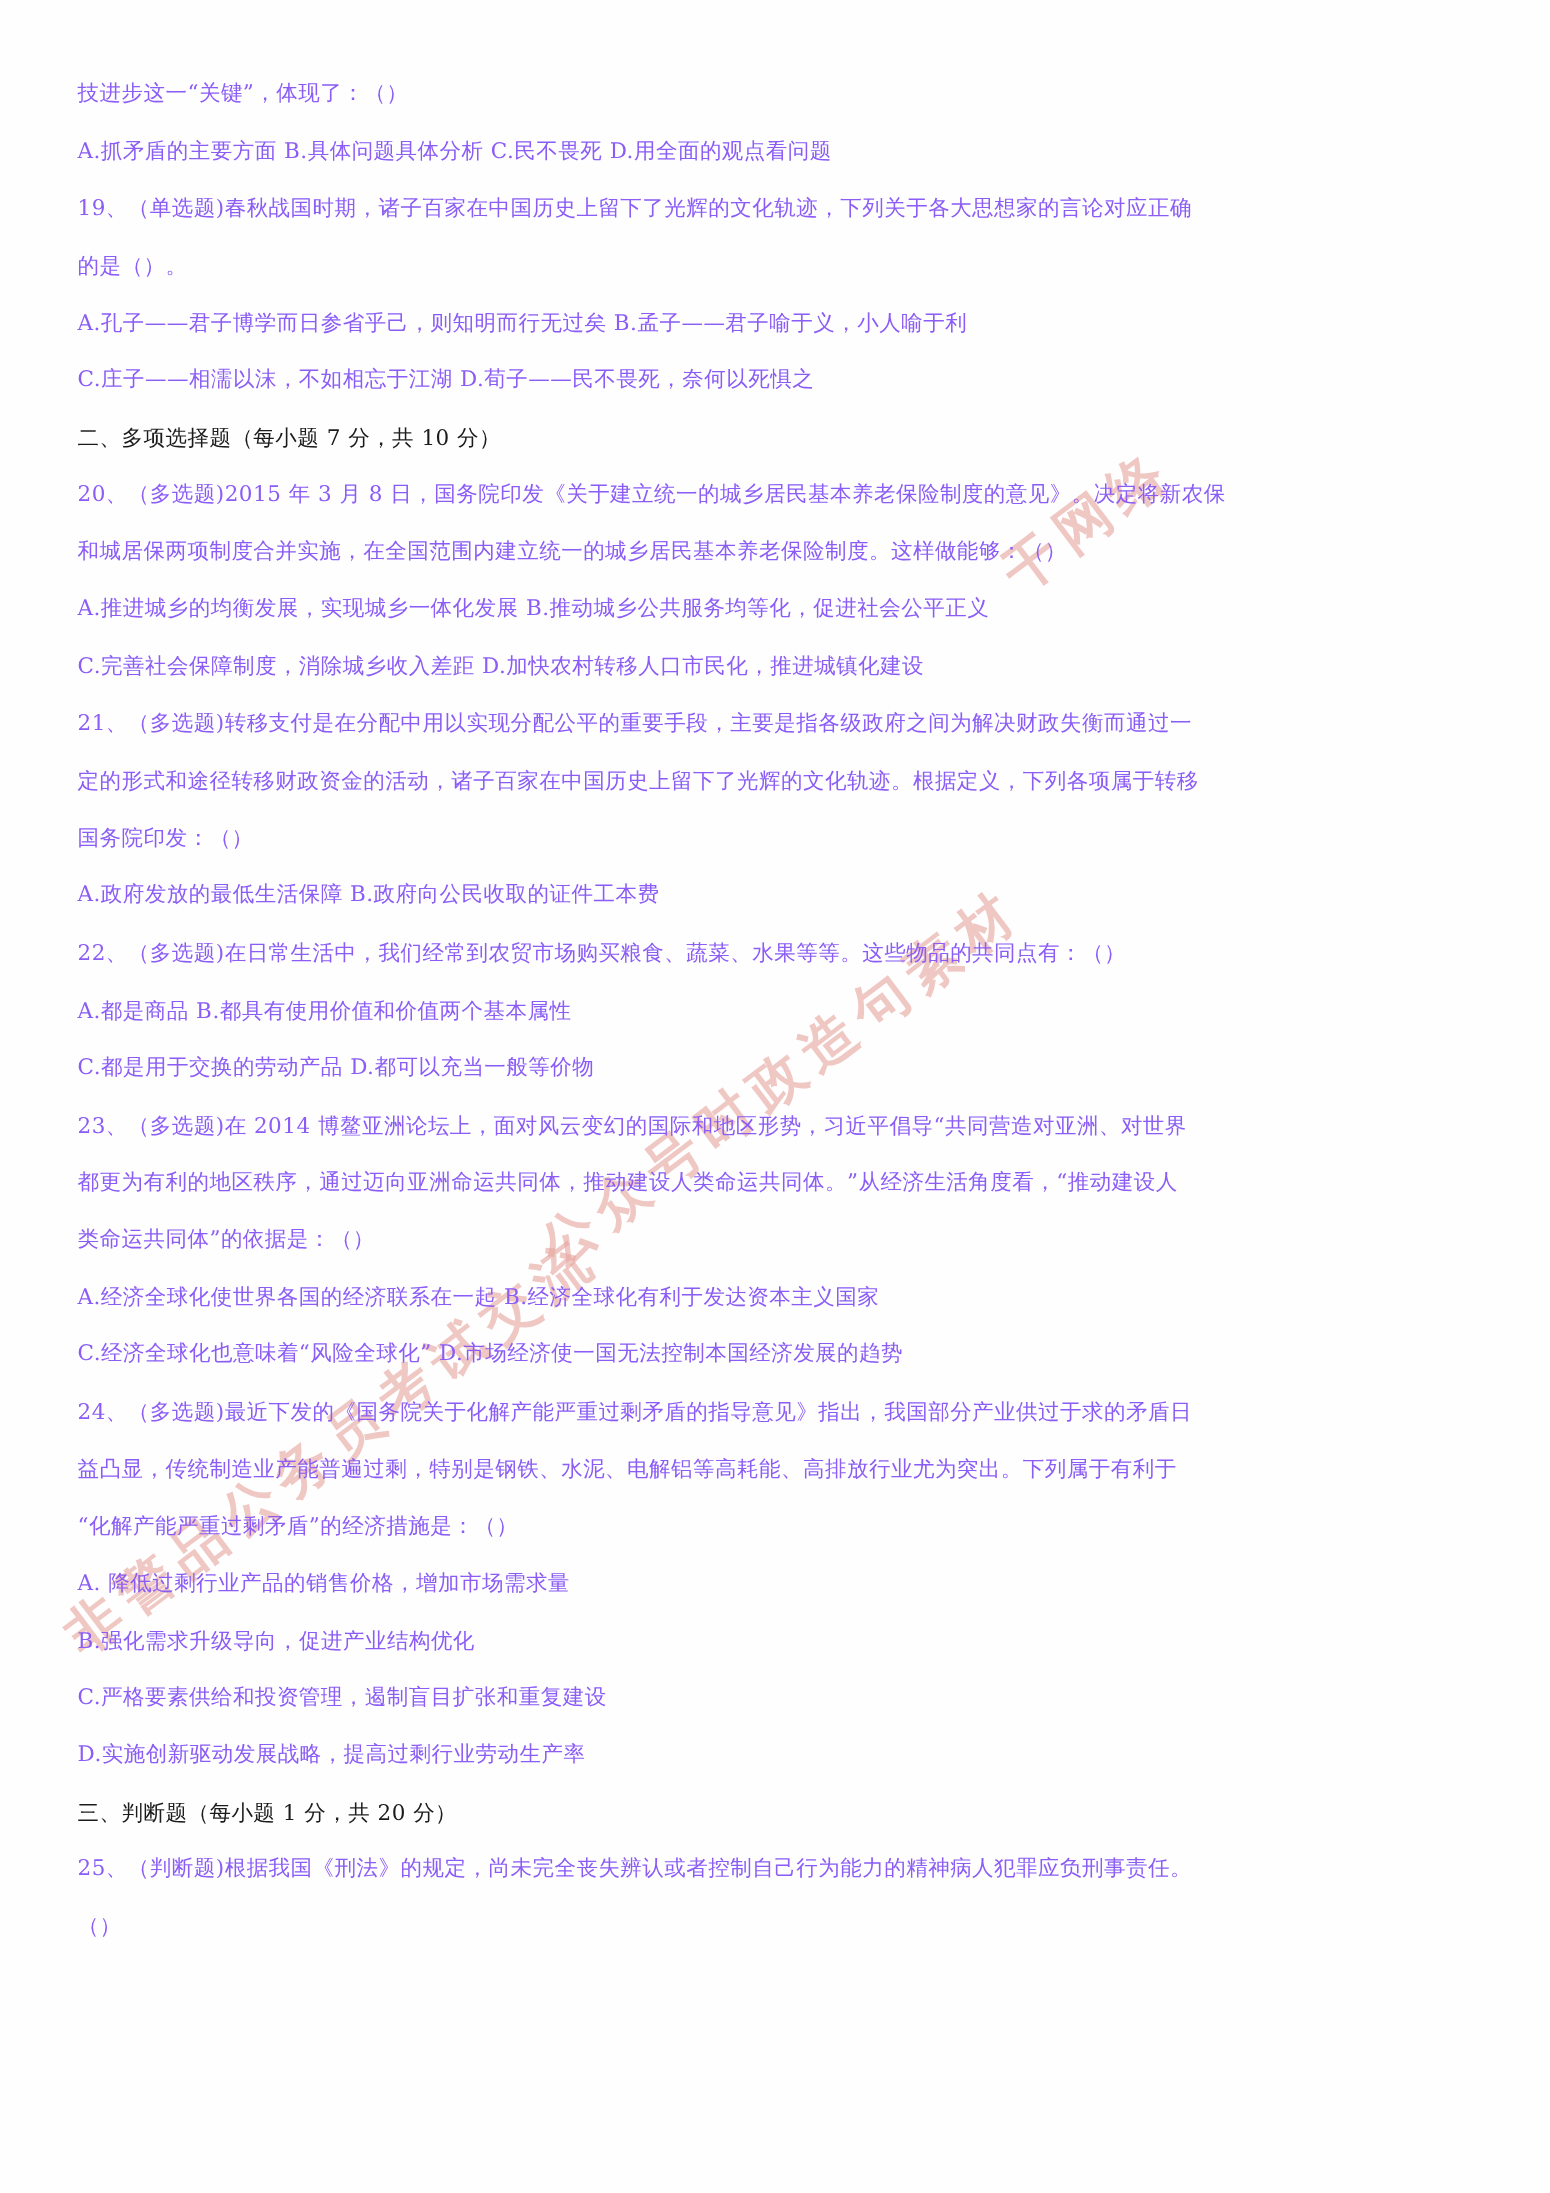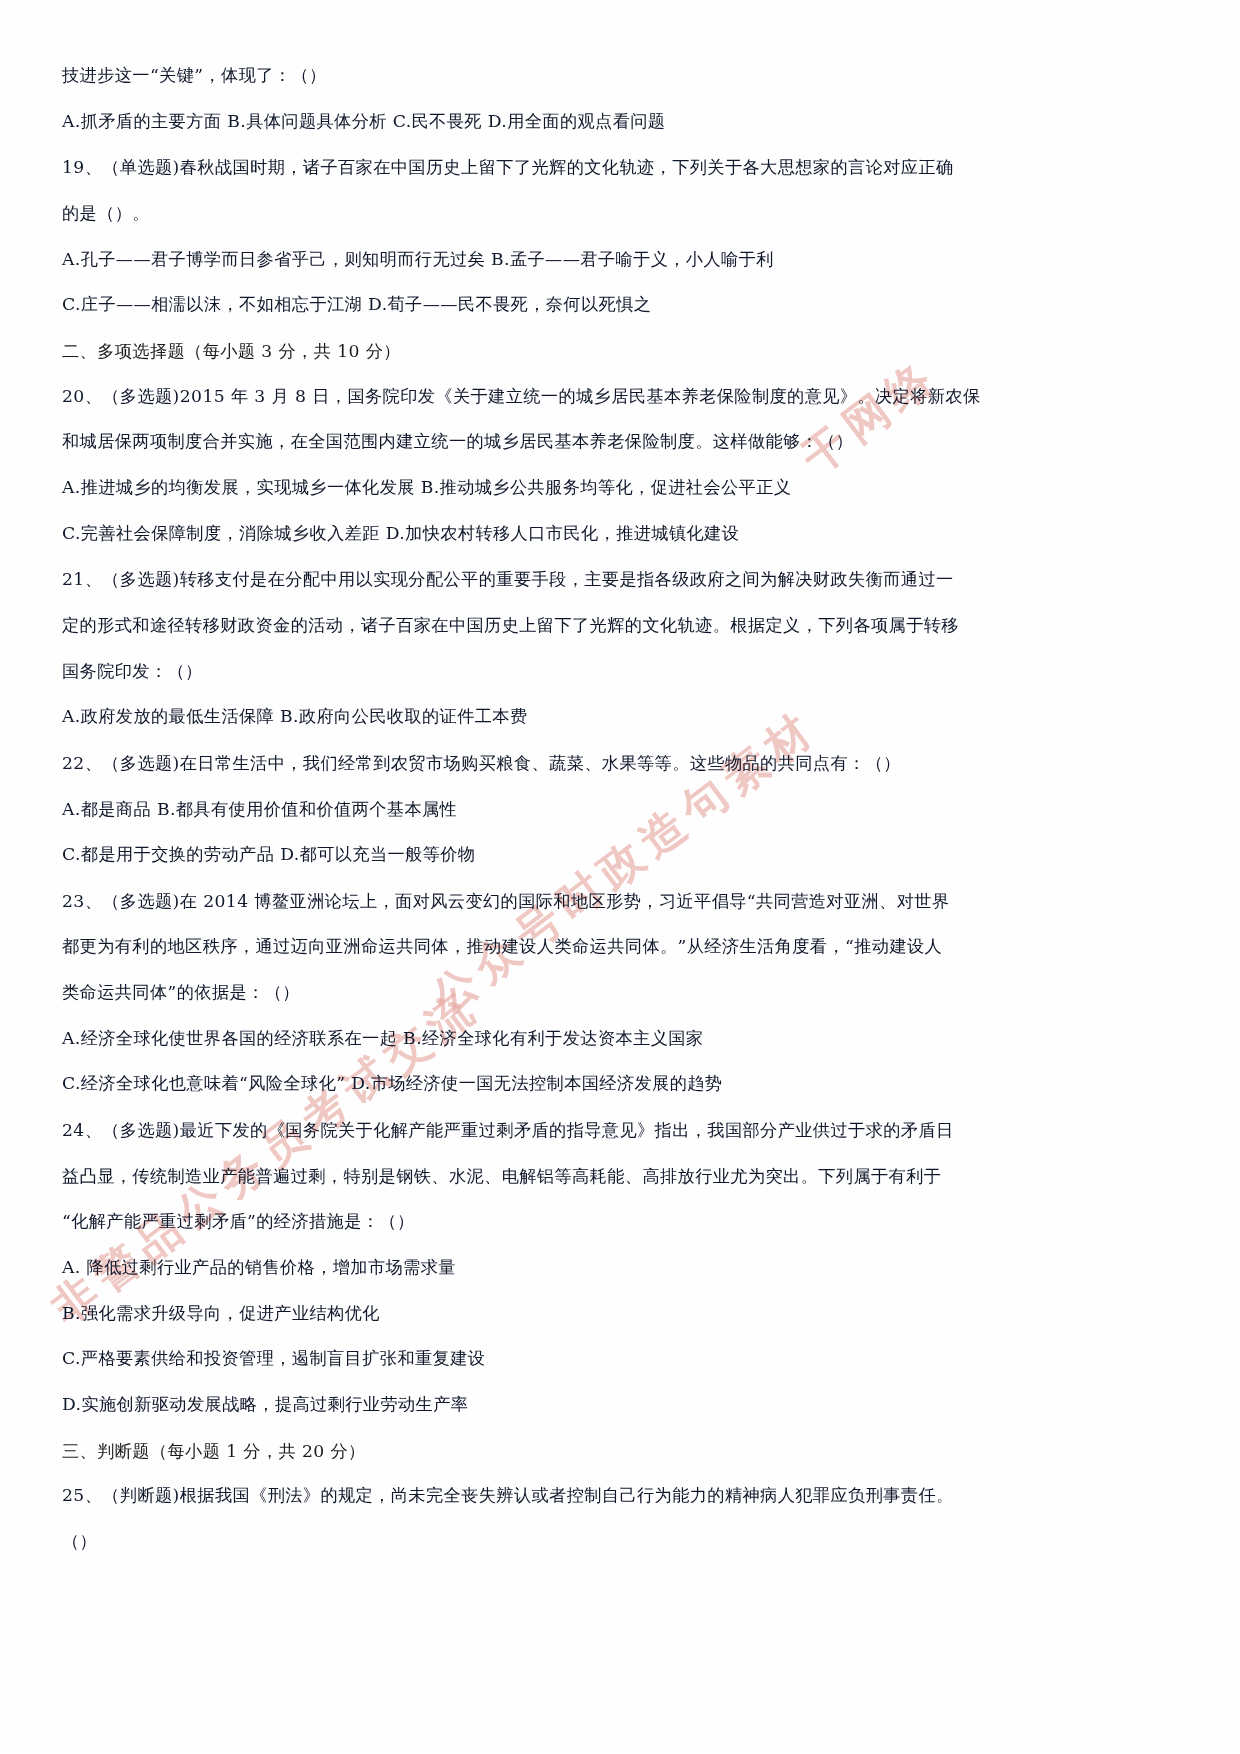--- a/index.html
+++ b/index.html
@@ -18,21 +18,21 @@
   .content {
     position: absolute;
     left: 62px;
     top: 62px;
     width: 1065px;
     z-index: 3;
   }
   .line {
     font-size: 17.2px;
     line-height: 1.55;
-    color: #0f172a;
+    color: #8b5cf6;
     margin: 0 0 19px 0;
     letter-spacing: 0.4px;
     text-align: justify;
     white-space: pre-wrap;
   }
   .block {
     margin-bottom: 20px;
   }
   .block .line:last-child {
     margin-bottom: 0;
@@ -103,21 +103,21 @@
       <p class="line">A.抓矛盾的主要方面 B.具体问题具体分析 C.民不畏死 D.用全面的观点看问题</p>
     </div>
 
     <div class="block">
       <p class="line">19、（单选题)春秋战国时期，诸子百家在中国历史上留下了光辉的文化轨迹，下列关于各大思想家的言论对应正确</p>
       <p class="line">的是（）。</p>
       <p class="line">A.孔子——君子博学而日参省乎己，则知明而行无过矣 B.孟子——君子喻于义，小人喻于利</p>
       <p class="line">C.庄子——相濡以沫，不如相忘于江湖 D.荀子——民不畏死，奈何以死惧之</p>
     </div>
 
-    <p class="section-head">二、多项选择题（每小题 3 分，共 10 分）</p>
+    <p class="section-head">二、多项选择题（每小题 7 分，共 10 分）</p>
 
     <div class="block">
       <p class="line">20、（多选题)2015 年 3 月 8 日，国务院印发《关于建立统一的城乡居民基本养老保险制度的意见》。决定将新农保</p>
       <p class="line">和城居保两项制度合并实施，在全国范围内建立统一的城乡居民基本养老保险制度。这样做能够：（）</p>
       <p class="line">A.推进城乡的均衡发展，实现城乡一体化发展 B.推动城乡公共服务均等化，促进社会公平正义</p>
       <p class="line">C.完善社会保障制度，消除城乡收入差距 D.加快农村转移人口市民化，推进城镇化建设</p>
     </div>
 
     <div class="block">
       <p class="line">21、（多选题)转移支付是在分配中用以实现分配公平的重要手段，主要是指各级政府之间为解决财政失衡而通过一</p>

